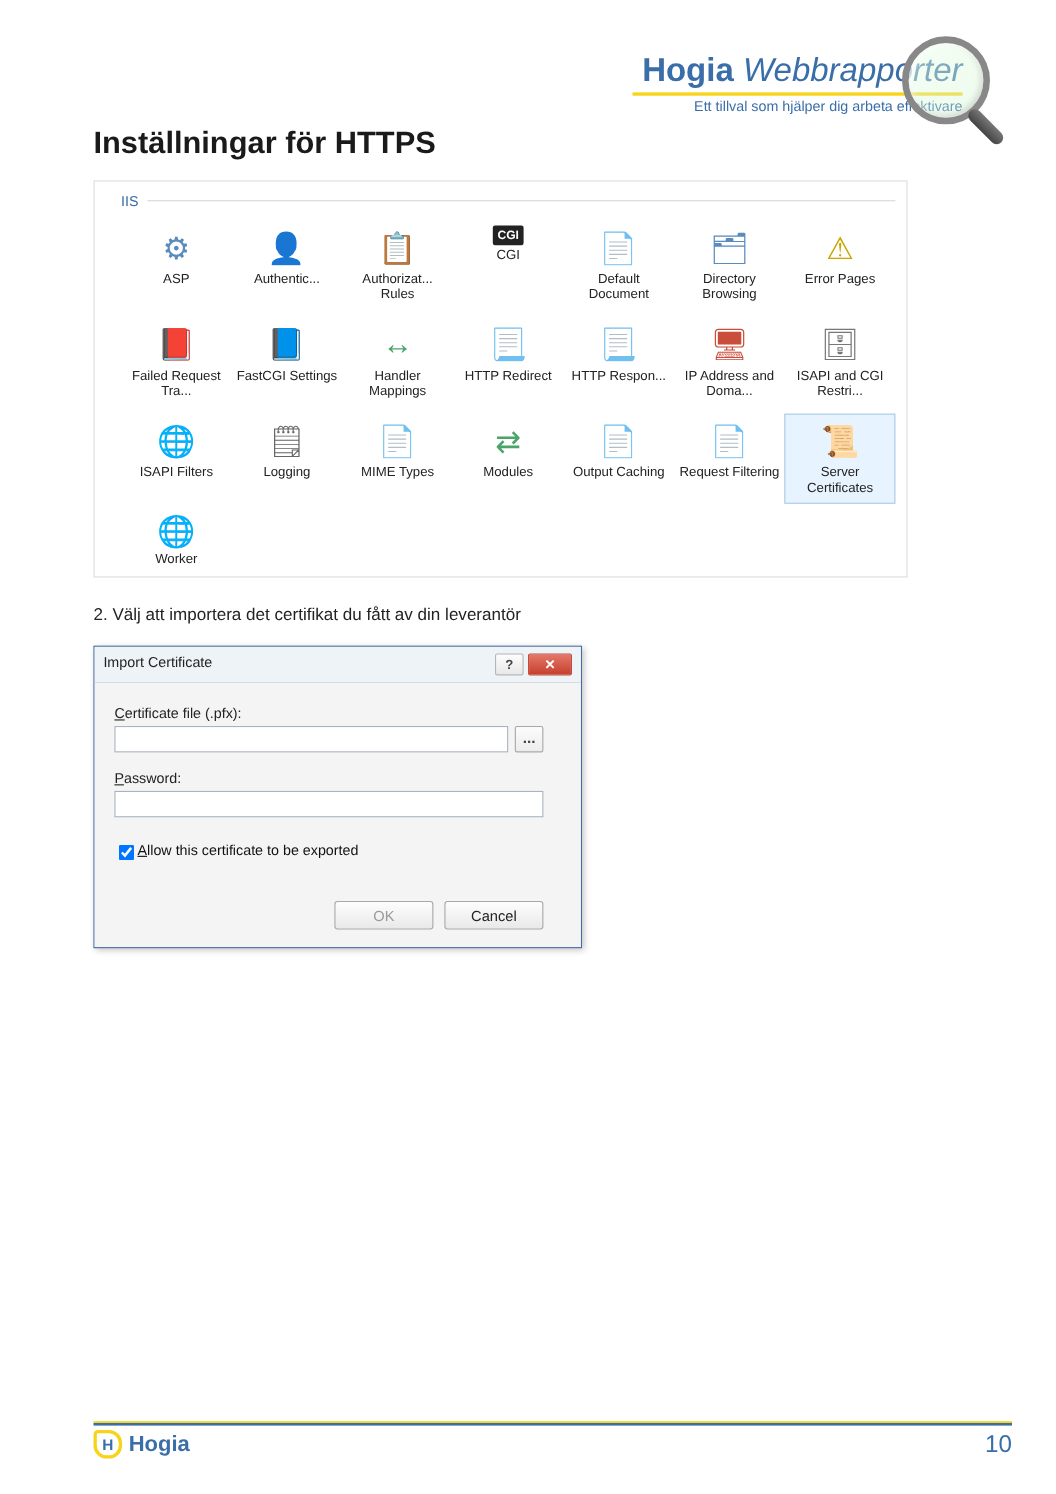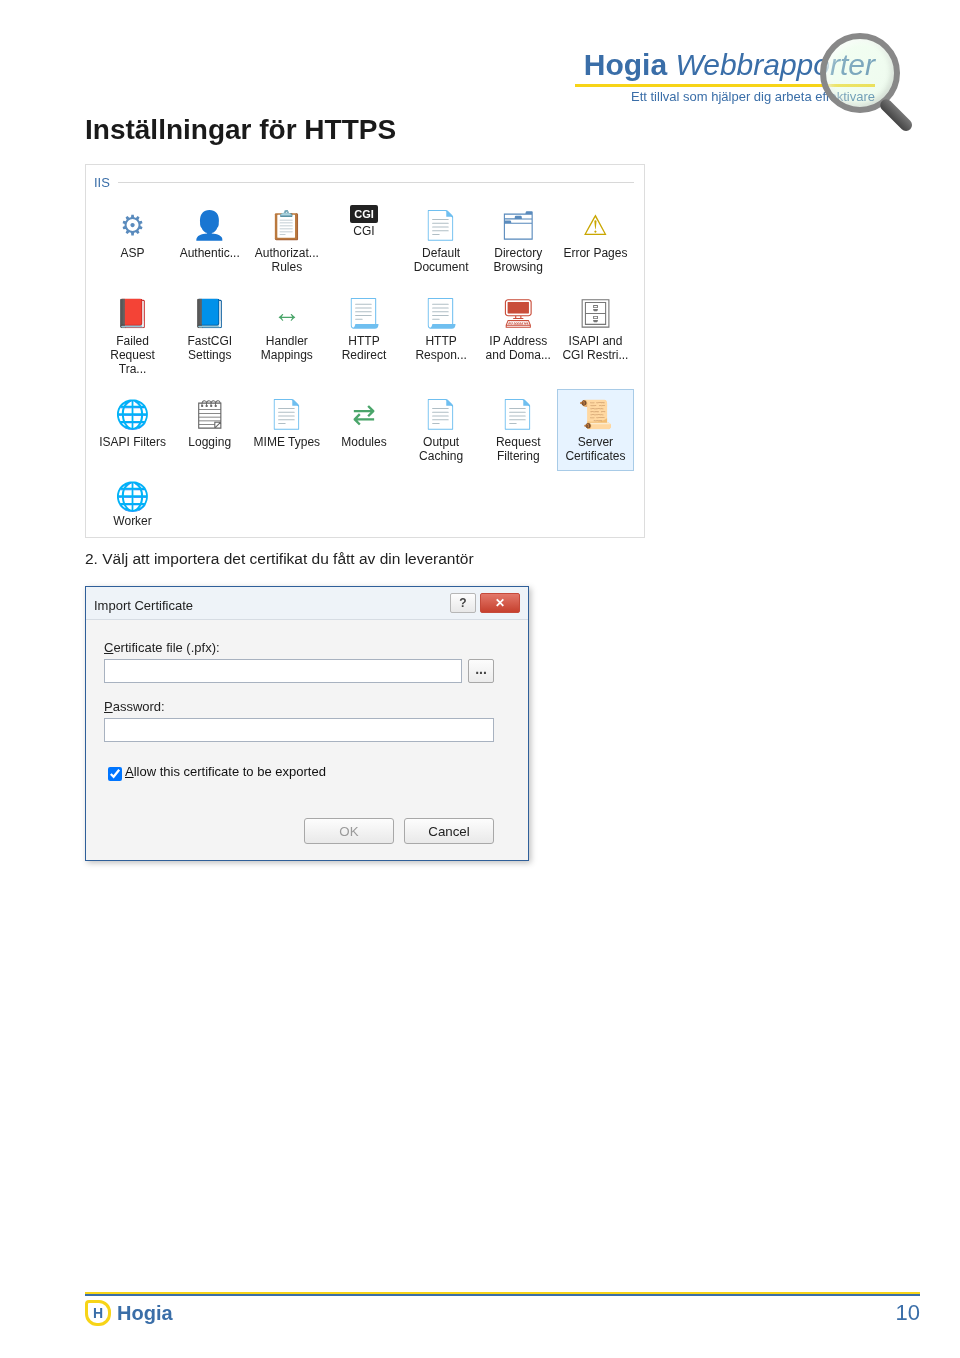--- a/index.html
+++ b/index.html
@@ -78,22 +78,22 @@
   }
   .step-text {
     font-size: 15.5px;
     color: #222;
     margin: 10px 0 18px 0;
   }
   
   .iis-panel {
     border: 1px solid #ddd;
     background: #fff;
-    padding: 10px 10px 0 8px;
-    width: 560px;
+    padding: 10px 10px 0 24px;
+    width: 740px;
     overflow: hidden;
   }
   .iis-group-label {
     color: #3a6ea8;
     font-size: 13px;
     position: relative;
     display: flex;
     align-items: center;
     gap: 8px;
     margin-bottom: 10px;
@@ -179,21 +179,21 @@
     margin-top: 18px;
     border: 1px solid #2f5f99;
     background: #f1f1f1;
     box-shadow: 2px 2px 6px rgba(0,0,0,.25);
     font-size: 13px;
   }
   .dialog-title {
     background: #eef3f8;
     padding: 6px 8px;
     display: flex;
-    align-items: flex-end;
+    align-items: flex-start;
     border-bottom: 1px solid #d6dce3;
   }
   .dialog-title .t {
     flex: 1;
     color: #222;
   }
   .title-btn {
     width: 26px;
     height: 20px;
     display: flex;
@@ -416,21 +416,21 @@
         </div>
       </div>
     <div class="row4 worker-row">
       <div class="icon-cell">
         <div class="ic i-work">🌐</div>
         <div class="lbl">Worker</div>
       </div>
     </div>
   </div>
 
-  <p class="step-text" style="margin-top:12px">2. Välj att importera det certifikat du fått av din leverantör</p>
+  <p class="step-text" style="margin-top:26px">2. Välj att importera det certifikat du fått av din leverantör</p>
 
   <div class="dialog">
     <div class="dialog-title">
       <span class="t">Import Certificate</span>
       <span class="title-btn">?</span>
       <span class="title-btn title-close">✕</span>
     </div>
     <div class="dialog-body">
       <label class="dlg-label">
         <u>C</u><span>ertificate file (.pfx):</span>

